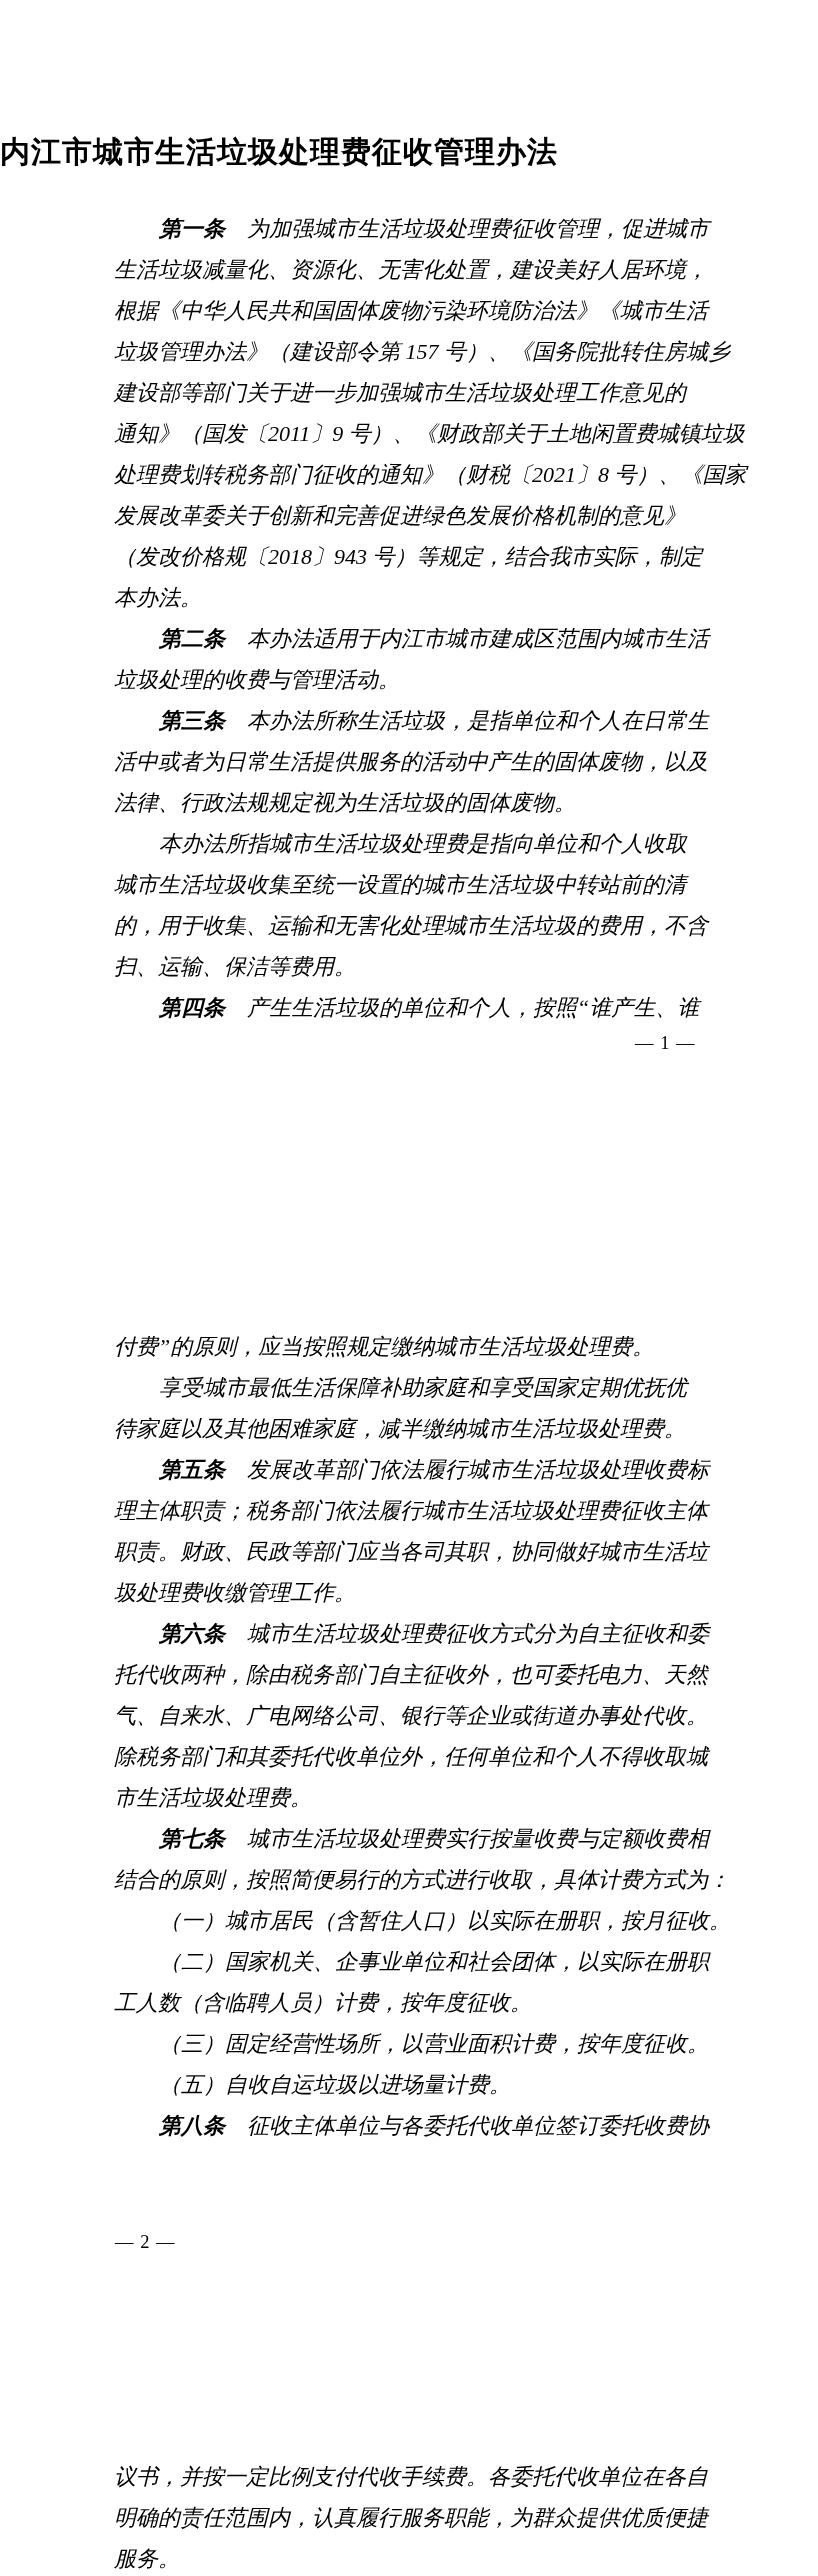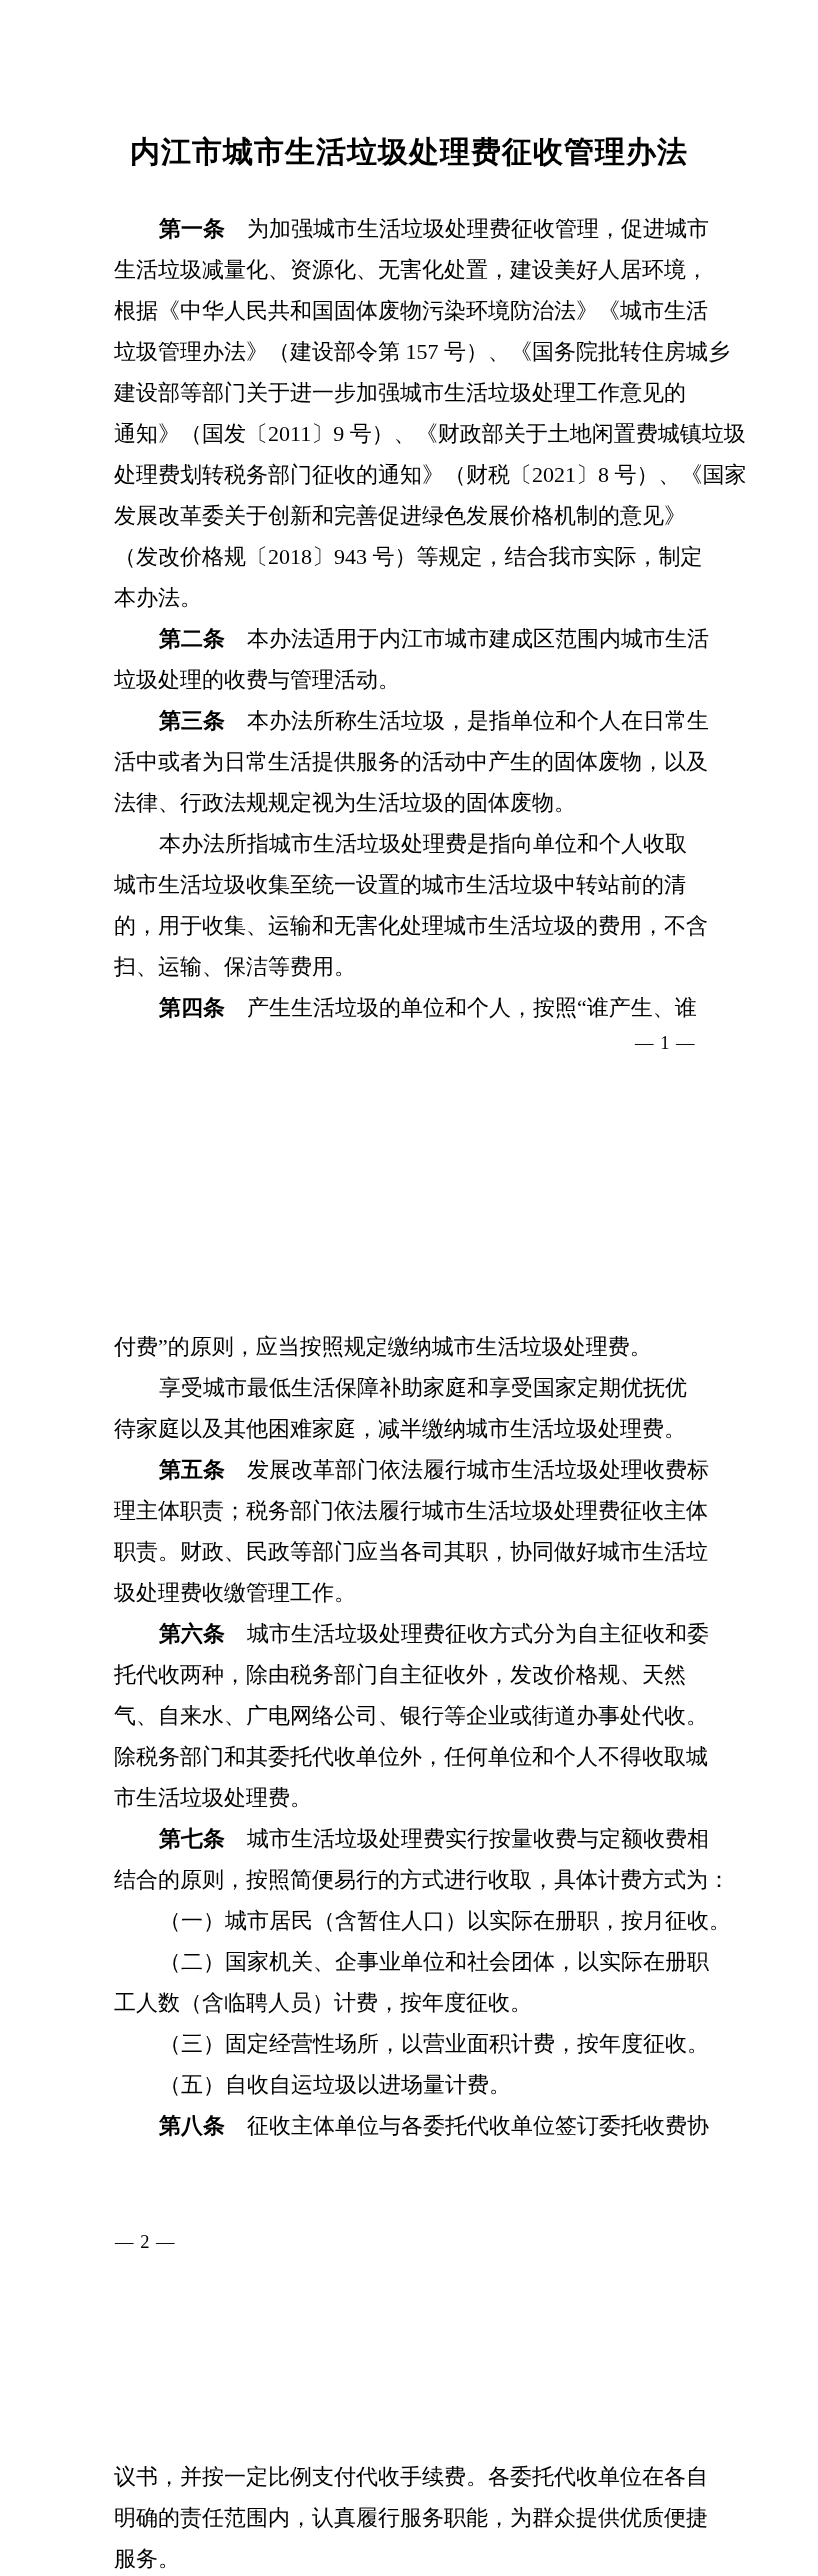--- a/index.html
+++ b/index.html
@@ -14,41 +14,42 @@
     background: #ffffff;
     color: #000000;
     font-family: "Liberation Serif", serif;
     overflow: hidden;
   }
   .doc-title {
     position: absolute;
     top: 133px;
     left: 0;
     width: 818px;
-    text-align: center;
+    text-align: left;
     font-size: 30px;
     font-weight: bold;
     letter-spacing: 1px;
     line-height: 38px;
     white-space: nowrap;
   }
   .body-block {
     position: absolute;
     left: 114px;
     width: 603px;
     font-size: 22px;
     line-height: 41px;
     letter-spacing: 0;
   }
   #body-page-1 { top: 208px; }
   #body-page-2 { top: 1279px; margin-top: 47px; }
   #body-page-3 { top: 2456px; }
   .line {
     height: 41px;
     white-space: nowrap;
+    font-style: italic;
   }
   .line.indent {
     text-indent: 45px;
   }
   .art {
     font-weight: bold;
     font-family: "Liberation Sans", sans-serif;
   }
   .page-num {
     position: absolute;
@@ -94,21 +95,21 @@
 
   <div class="body-block" id="body-page-2">
       <div class="line">付费”的原则，应当按照规定缴纳城市生活垃圾处理费。</div>
       <div class="line indent">享受城市最低生活保障补助家庭和享受国家定期优抚优</div>
       <div class="line">待家庭以及其他困难家庭，减半缴纳城市生活垃圾处理费。</div>
       <div class="line indent"><b class="art">第五条</b>　发展改革部门依法履行城市生活垃圾处理收费标</div>
       <div class="line">理主体职责；税务部门依法履行城市生活垃圾处理费征收主体</div>
       <div class="line">职责。财政、民政等部门应当各司其职，协同做好城市生活垃</div>
       <div class="line">圾处理费收缴管理工作。</div>
       <div class="line indent"><b class="art">第六条</b>　城市生活垃圾处理费征收方式分为自主征收和委</div>
-      <div class="line">托代收两种，除由税务部门自主征收外，发改价格规、天然</div>
+      <div class="line">托代收两种，除由税务部门自主征收外，也可委托电力、天然</div>
       <div class="line">气、自来水、广电网络公司、银行等企业或街道办事处代收。</div>
       <div class="line">除税务部门和其委托代收单位外，任何单位和个人不得收取城</div>
       <div class="line">市生活垃圾处理费。</div>
       <div class="line indent"><b class="art">第七条</b>　城市生活垃圾处理费实行按量收费与定额收费相</div>
       <div class="line">结合的原则，按照简便易行的方式进行收取，具体计费方式为：</div>
       <div class="line indent">（一）城市居民（含暂住人口）以实际在册职，按月征收。</div>
       <div class="line indent">（二）国家机关、企事业单位和社会团体，以实际在册职</div>
       <div class="line">工人数（含临聘人员）计费，按年度征收。</div>
       <div class="line indent">（三）固定经营性场所，以营业面积计费，按年度征收。</div>
       <div class="line indent">（五）自收自运垃圾以进场量计费。</div>

